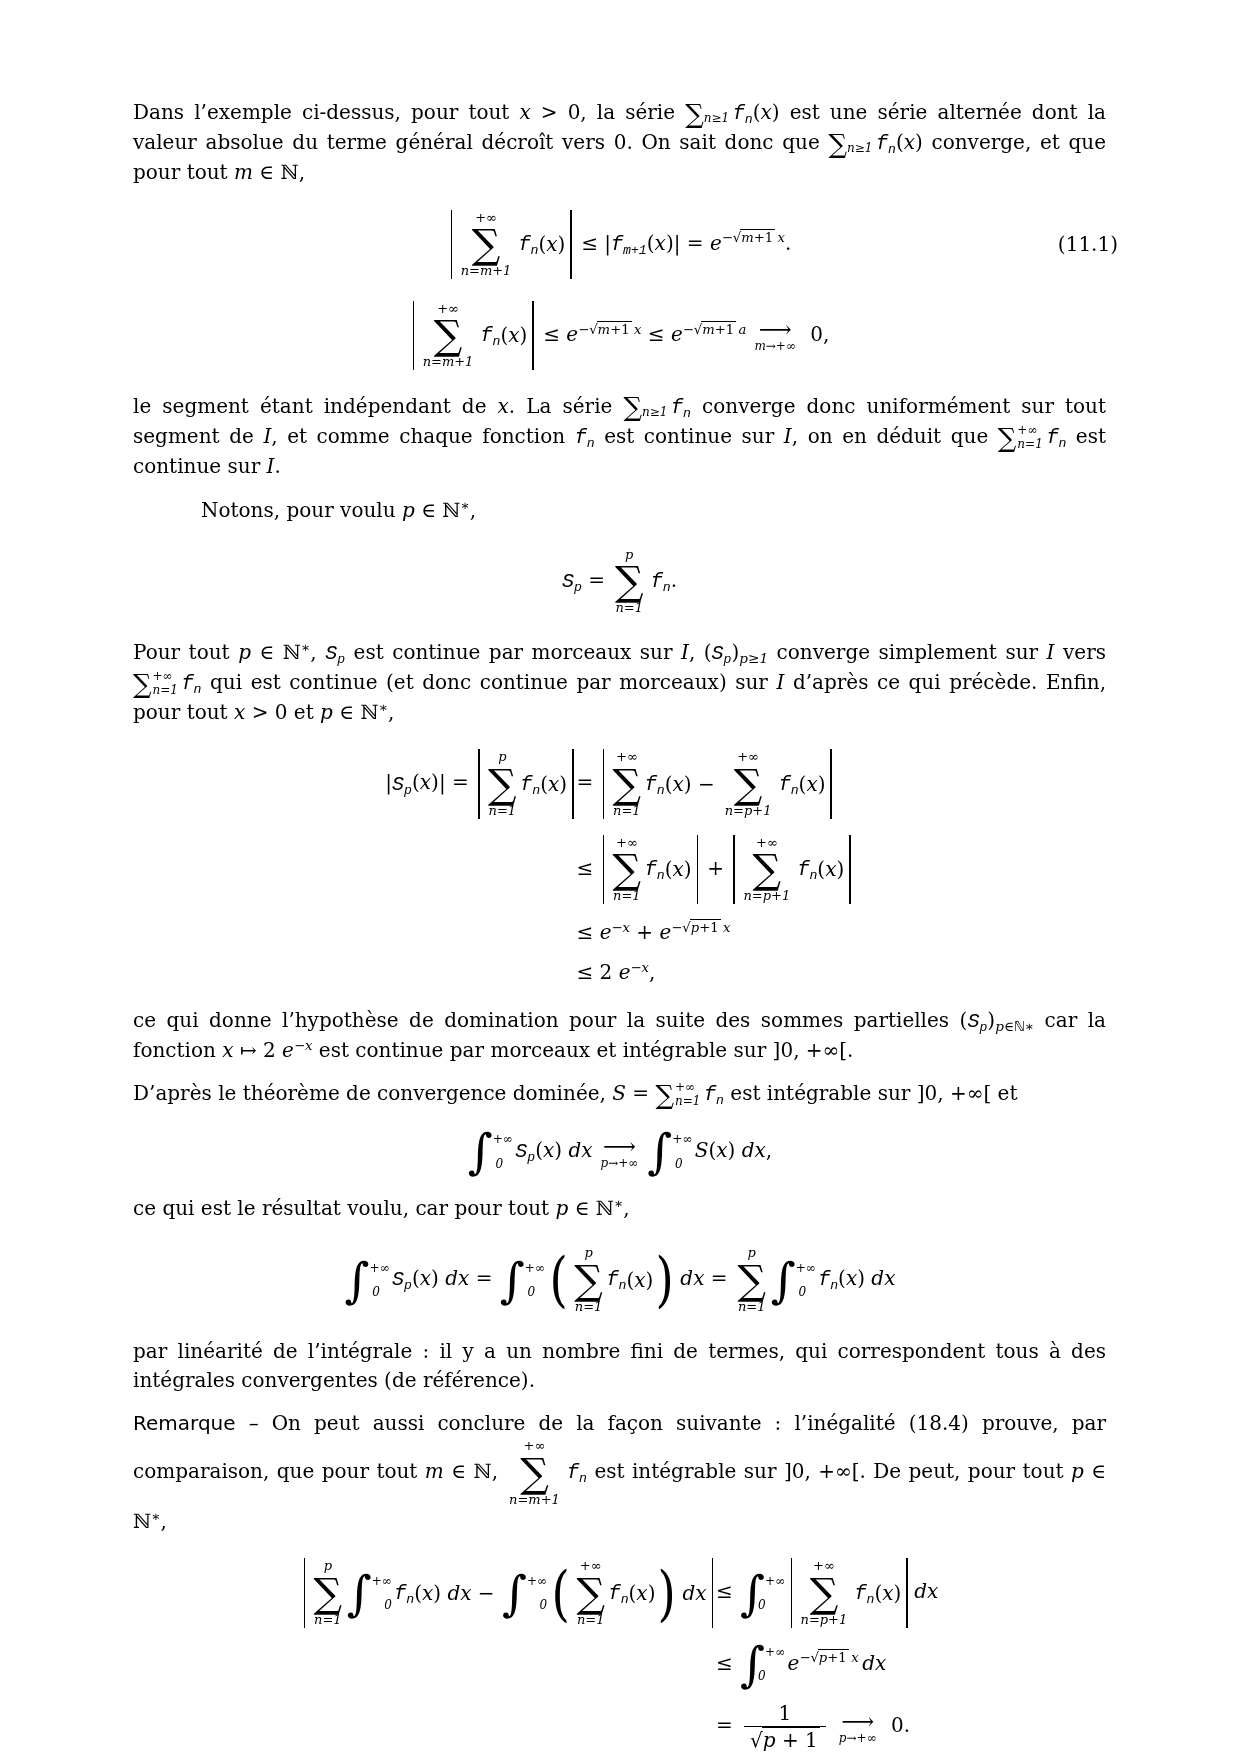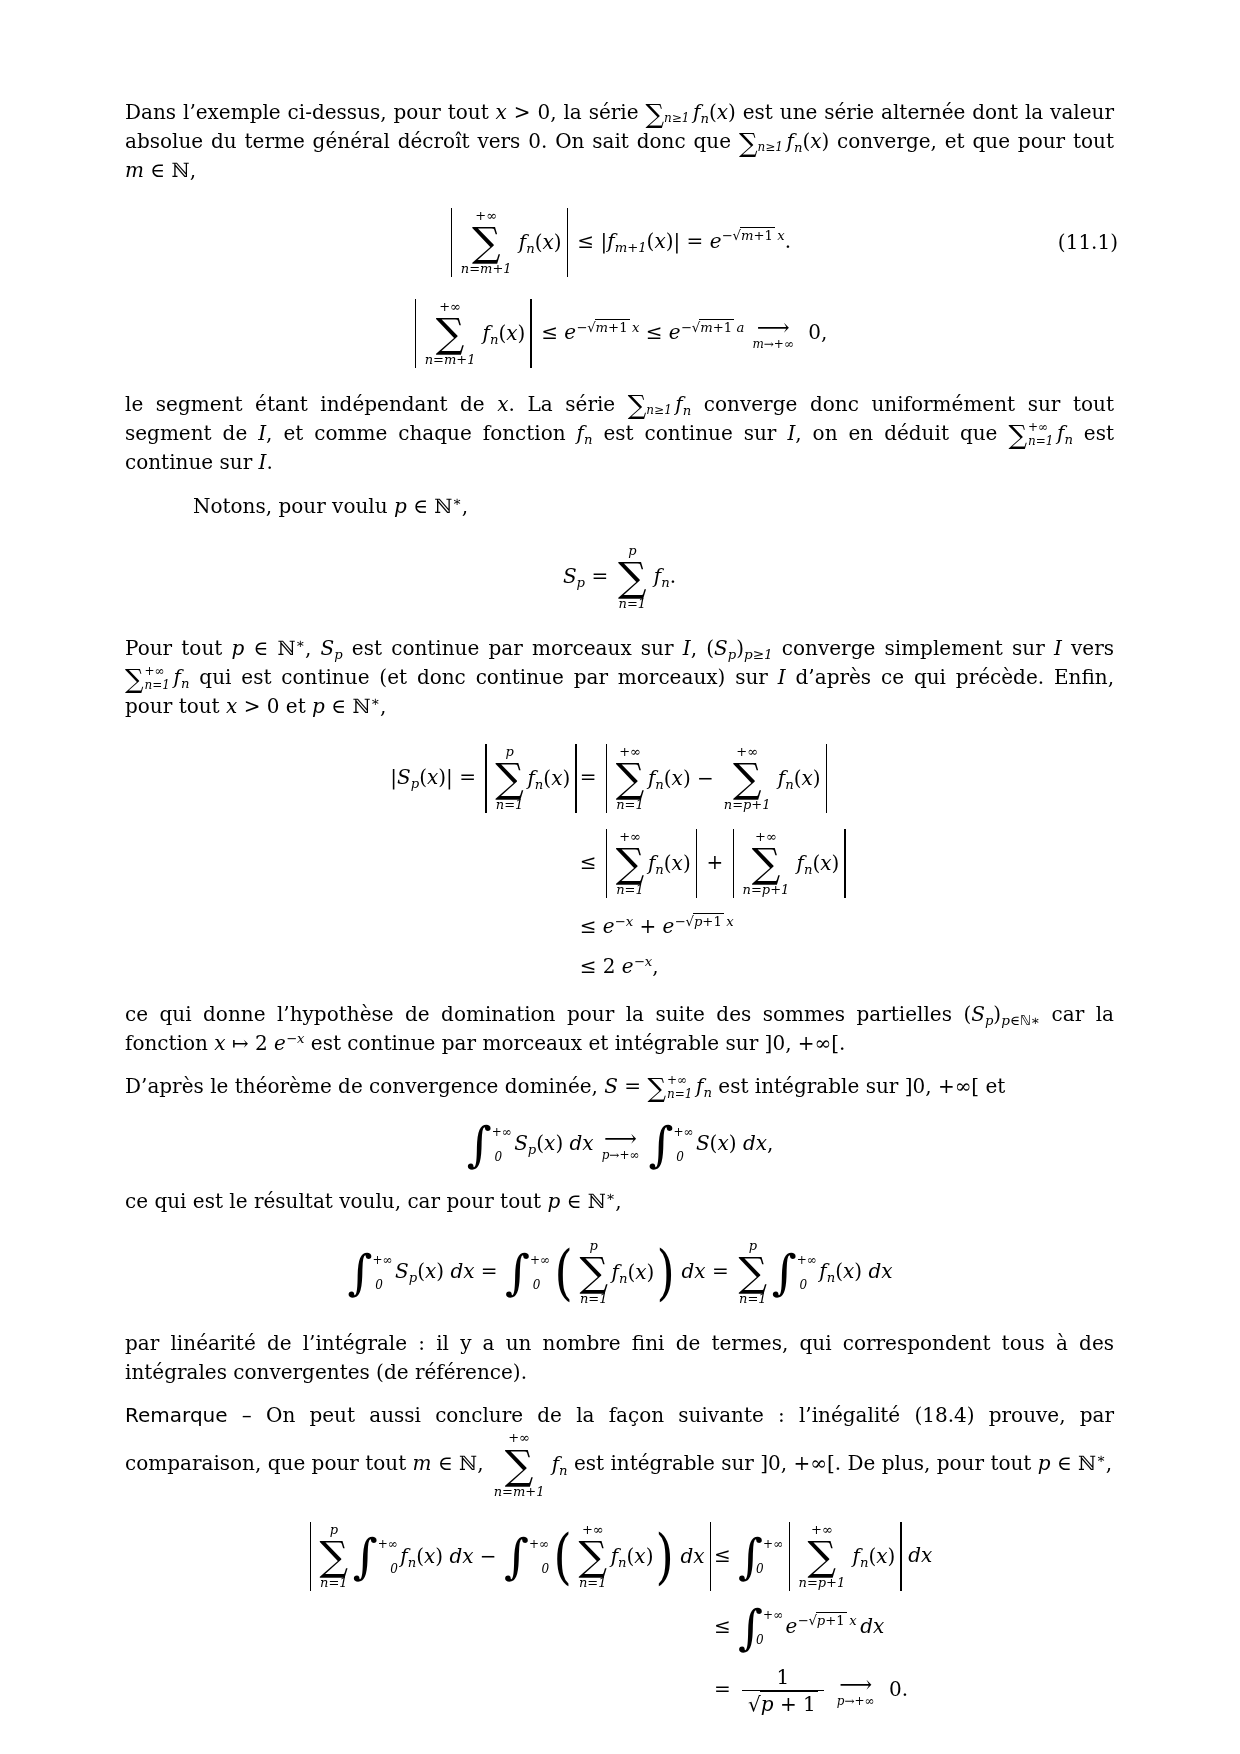--- a/index.html
+++ b/index.html
@@ -5,42 +5,42 @@
   html, body { margin: 0; padding: 0; background: #ffffff; }
   body {
     width: 1240px; min-height: 1754px;
     color: #000000;
     font-family: "DejaVu Serif", "DejaVu Sans", serif;
     font-size: 20px;
     -webkit-font-smoothing: antialiased;
   }
   #page { padding: 84px 122px 60px 121px; box-sizing: border-box; }
 
-  .para { text-align: justify; line-height: 1.46; margin: 14px 4px; }
+  .para { text-align: justify; line-height: 1.46; margin: 14px 12px; }
   .para.indent { text-indent: 34px; }
 
   .display { position: relative; text-align: center; margin: 22px 0; }
   .dispinner { display: inline-block; }
   .eqtag { position: absolute; right: 0; top: 50%; transform: translateY(-50%); }
 
   .alignblk {
     display: grid; grid-template-columns: max-content max-content;
     justify-content: center; row-gap: 16px; margin: 22px 0; align-items: center;
   }
   .ac1 { text-align: right; }
   .ac2 { text-align: left; }
 
   .mi { font-style: italic; }
   .sans { font-family: "DejaVu Sans", "Liberation Sans", sans-serif; }
   .sp { display: inline-block; width: 0.18em; }
 
   .supt { font-size: 68%; vertical-align: 0.5em; line-height: 0; }
   .subt { font-size: 68%; vertical-align: -0.3em; line-height: 0; font-style: italic; }
 
-  .vsubgrp { white-space: nowrap; }
+  .vsubgrp { white-space: nowrap; font-family: Liberation Mono, monospace; }
   .vsub { font-size: 66%; vertical-align: -0.3em; line-height: 0; font-style: italic; }
 
   .powgrp { white-space: nowrap; }
   .supc { font-size: 66%; vertical-align: 0.55em; line-height: 0; white-space: nowrap; }
 
   .sqrtgrp { white-space: nowrap; }
   .radbody { border-top: 1.4px solid #000; padding: 0 2px 0 1px; margin-left: -1px; }
 
   .bigop {
     display: inline-flex; flex-direction: column; align-items: center;
@@ -295,21 +295,21 @@
           <span class="intlims">
             <span class="itop">+∞</span>
             <span class="ibot">0</span>
           </span>
         </span><span class="vsubgrp"><span class="mi">f</span><span class="vsub">n</span></span><span class="rt">(</span><span class="mi">x</span><span class="rt">) </span><span class="mi">dx</span></span></div>
   <p class="para"><span class="dispinner"><span class="rt">par linéarité de l’intégrale : il y a un nombre fini de termes, qui correspondent tous à des intégrales convergentes (de référence).</span></span></p>
   <p class="para"><span class="dispinner"><span class="sans">Remarque – </span><span class="rt">On peut aussi conclure de la façon suivante : l’inégalité (18.4) prouve, par comparaison, que pour tout </span><span class="mi">m</span><span class="rt"> ∈ ℕ, </span><span class="bigop">
           <span class="oplim">+∞</span>
           <span class="opsym">∑</span>
           <span class="oplim">n=m+1</span>
-        </span><span class="sp"></span><span class="vsubgrp"><span class="mi">f</span><span class="vsub">n</span></span><span class="rt"> est intégrable sur ]0, +∞[. De plus, pour tout </span><span class="mi">p</span><span class="rt"> ∈ ℕ</span><span class="supt">∗</span><span class="rt">,</span></span></p>
+        </span><span class="sp"></span><span class="vsubgrp"><span class="mi">f</span><span class="vsub">n</span></span><span class="rt"> est intégrable sur ]0, +∞[. De peut, pour tout </span><span class="mi">p</span><span class="rt"> ∈ ℕ</span><span class="supt">∗</span><span class="rt">,</span></span></p>
   <div class="alignblk">
       <div class="ac1"><span class="absgrp">
           <span class="vbar"></span>
           <span class="absbody">
             <span class="bigop">
               <span class="oplim">p</span>
               <span class="opsym">∑</span>
               <span class="oplim">n=1</span>
             </span>
             <span class="intgrp">

